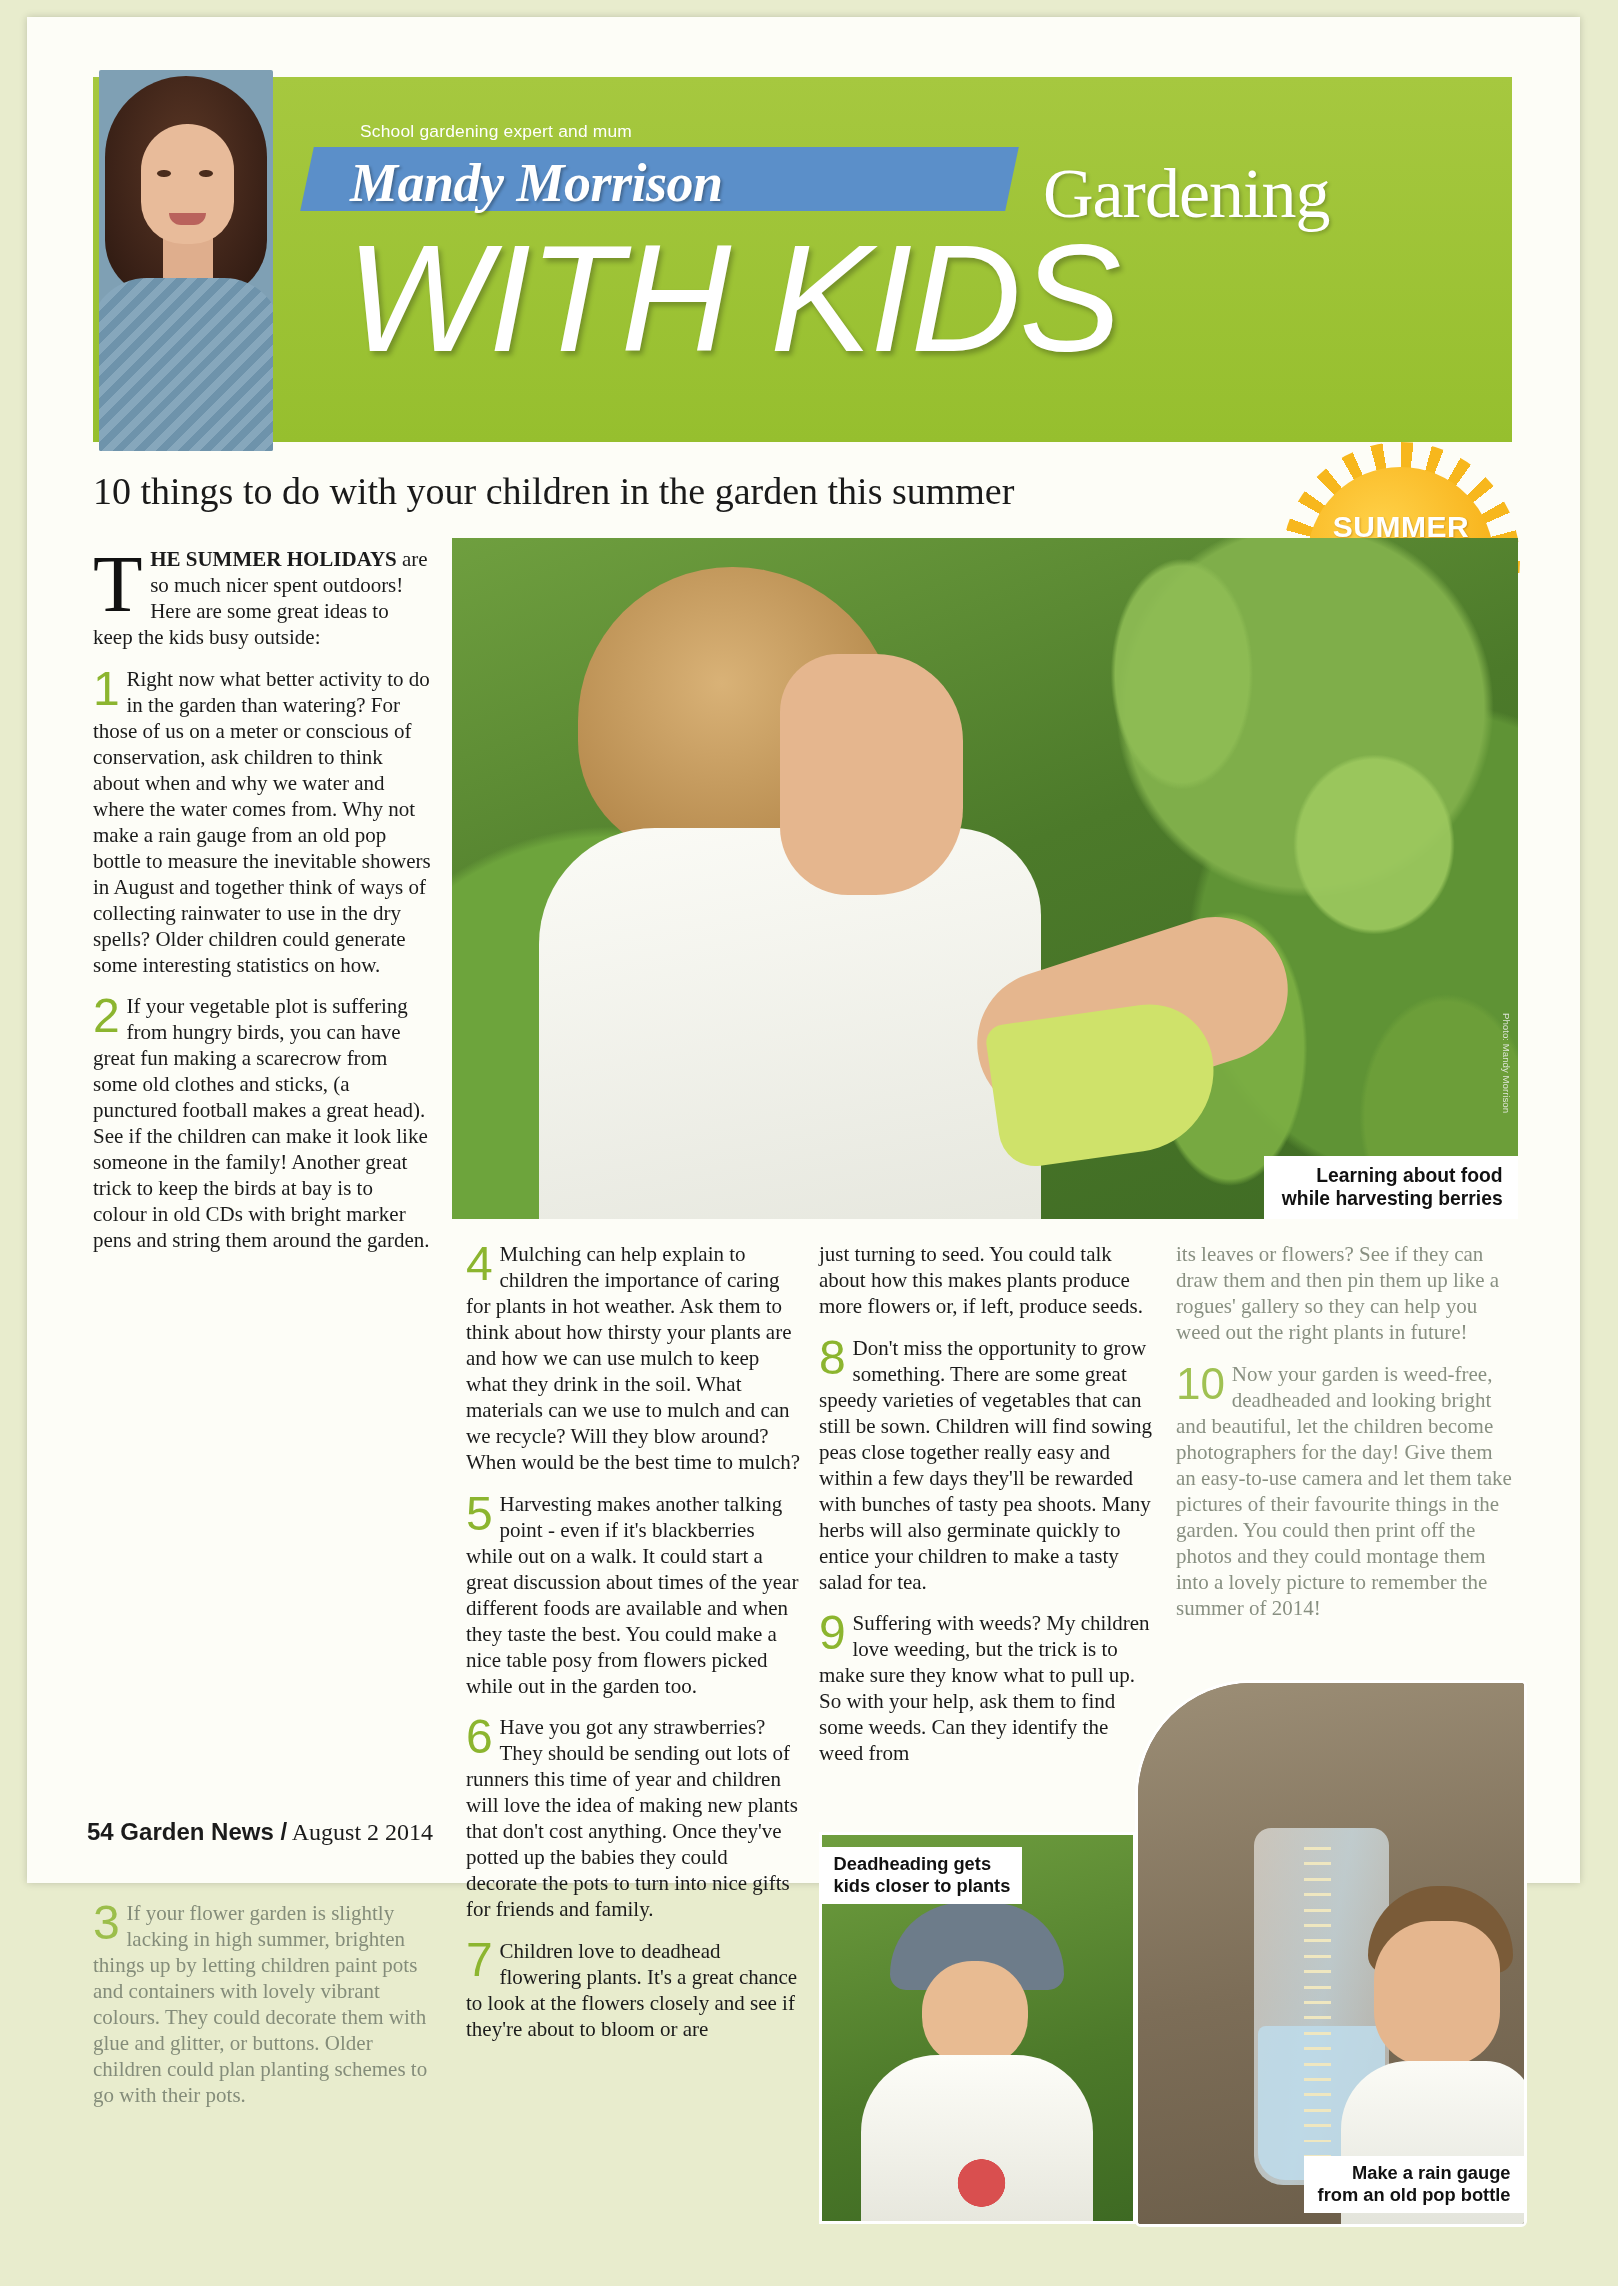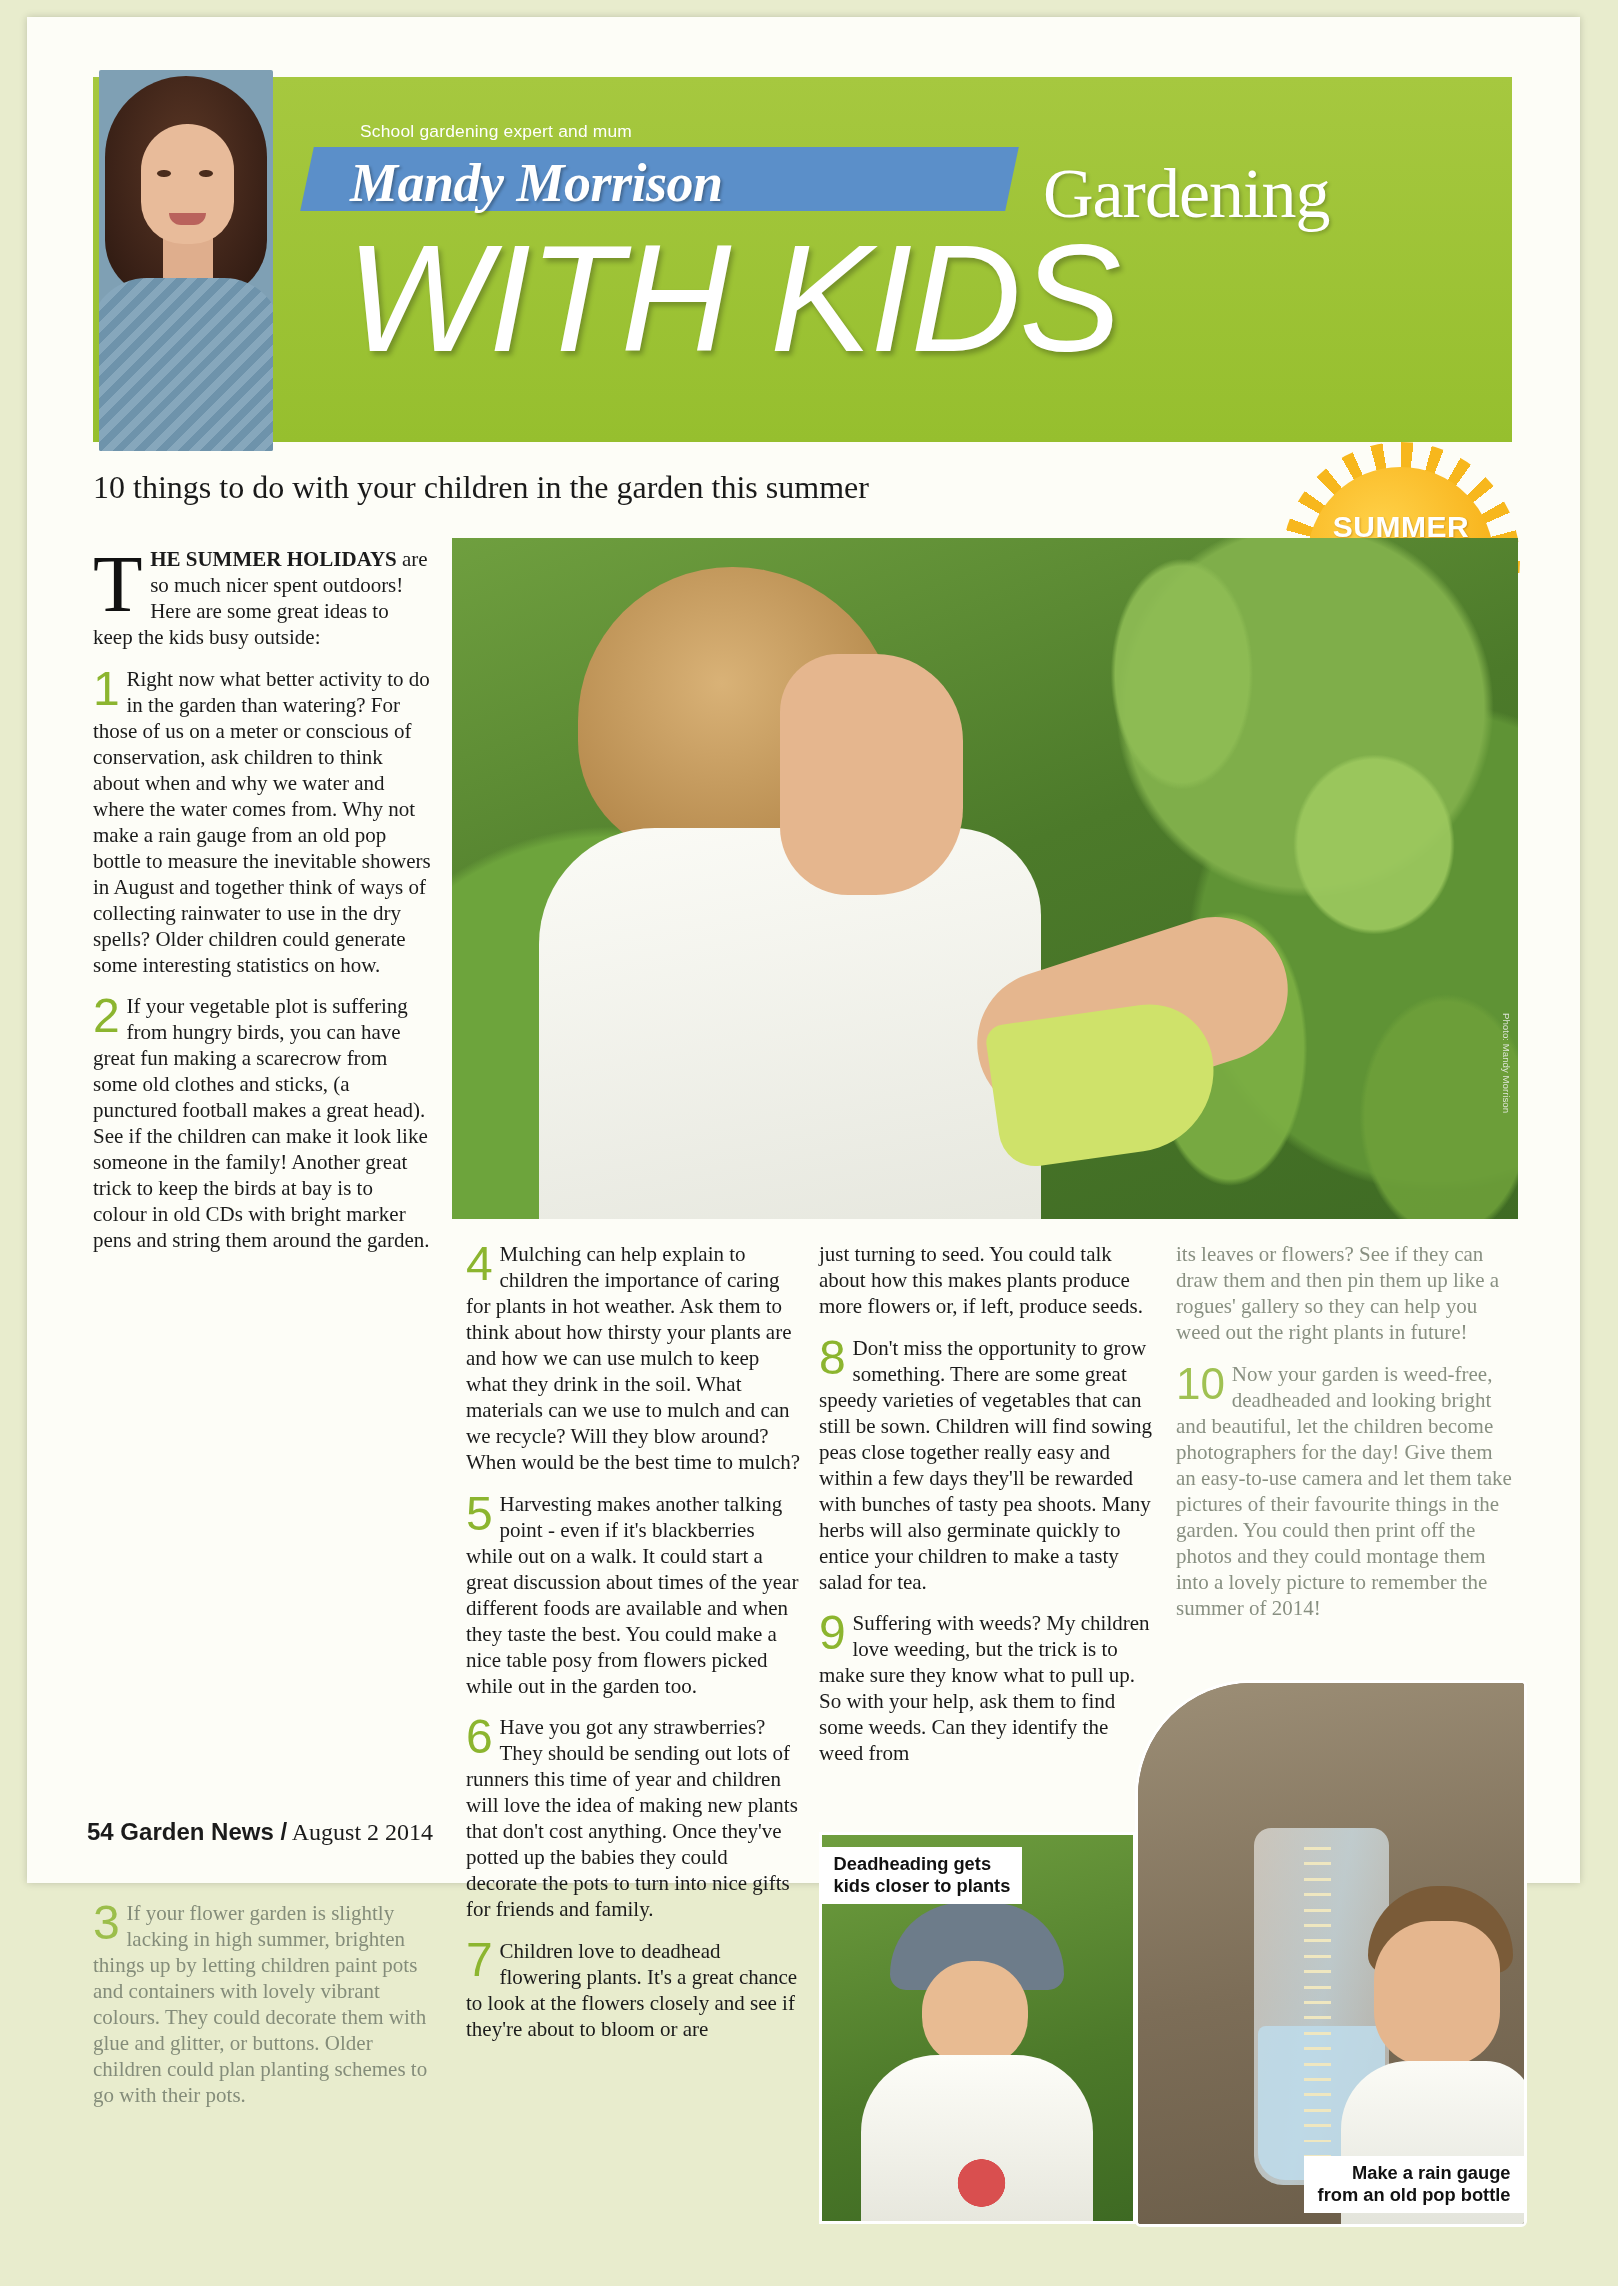--- a/index.html
+++ b/index.html
@@ -122,21 +122,21 @@
     font-style: italic;
     font-size: 153px;
     line-height: 145px;
     letter-spacing: -1.9px;
     text-shadow: 2.9px 3.9px 5.8px rgba(0,0,0,0.25);
   }
   .standfirst {
     position: absolute;
     left: 66px;
     top: 452px;
-    font-size: 32px;
+    font-size: 38px;
     color: #1a1a1a;
     font-family: "Liberation Serif", serif;
   }
   
   .sunburst {
     position: absolute;
     left: 1255px;
     top: 425px;
     width: 238px;
     height: 238px;
@@ -482,20 +482,24 @@
 
   <div class="hero">
     <div class="bg"></div>
     <div class="leafy"></div>
     <div class="boyhead"></div>
     <div class="boybody"></div>
     <div class="boyface"></div>
     <div class="arm"></div>
     <div class="bowl"></div>
     <div class="photocredit">Photo: Mandy Morrison</div>
+    <div class="caption">
+      <div>Learning about food</div>
+      <div>while harvesting berries</div>
+    </div>
   </div>
 
   <div class="col col1">
     <p><span class="dropcap">T</span><span class="intro-lead">HE SUMMER HOLIDAYS</span><span> are so much nicer spent outdoors! Here are some great ideas to keep the kids busy outside:</span></p>
     <p class="item"><span class="num">1</span><span>Right now what better activity to do in the garden than watering? For those of us on a meter or conscious of conservation, ask children to think about when and why we water and where the water comes from. Why not make a rain gauge from an old pop bottle to measure the inevitable showers in August and together think of ways of collecting rainwater to use in the dry spells? Older children could generate some interesting statistics on how.</span></p>
     <p class="item"><span class="num">2</span><span>If your vegetable plot is suffering from hungry birds, you can have great fun making a scarecrow from some old clothes and sticks, (a punctured football makes a great head).  See if the children can make it look like someone in the family! Another great trick to keep the birds at bay is to colour in old CDs with bright marker pens and string them around the garden.</span></p>
   </div>
 
 
   <div class="col" style="left:66px; top:1883px; width:338px;">

